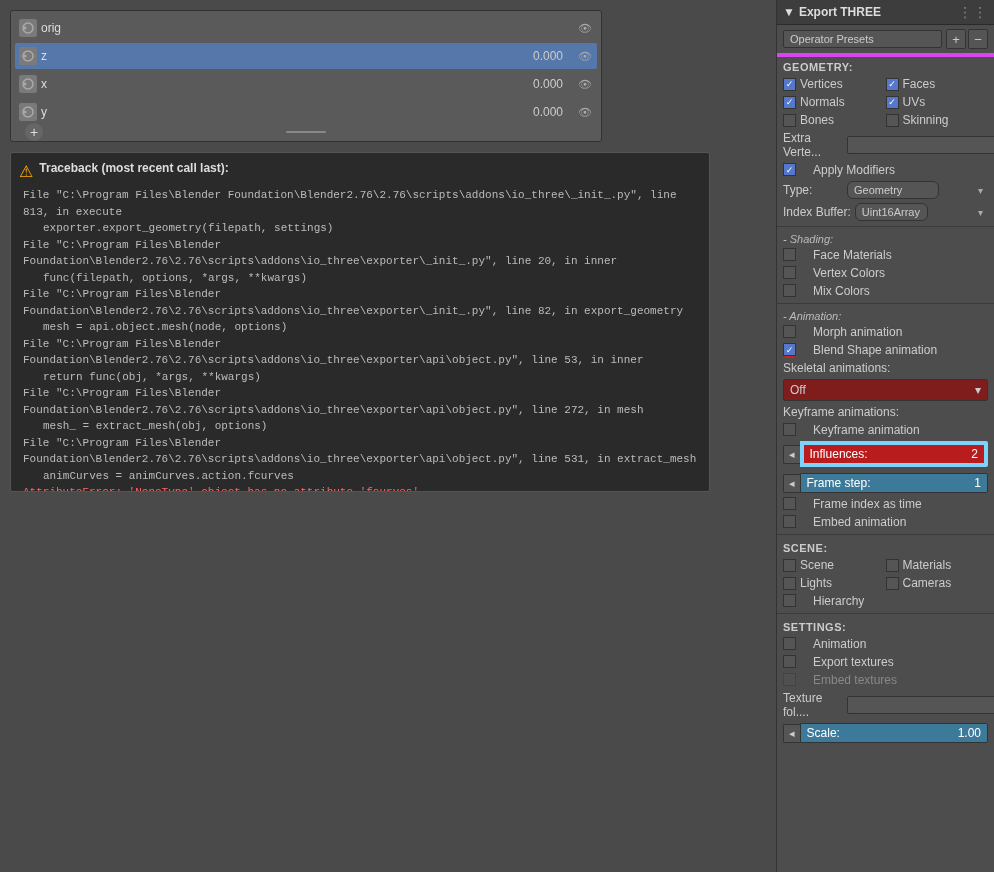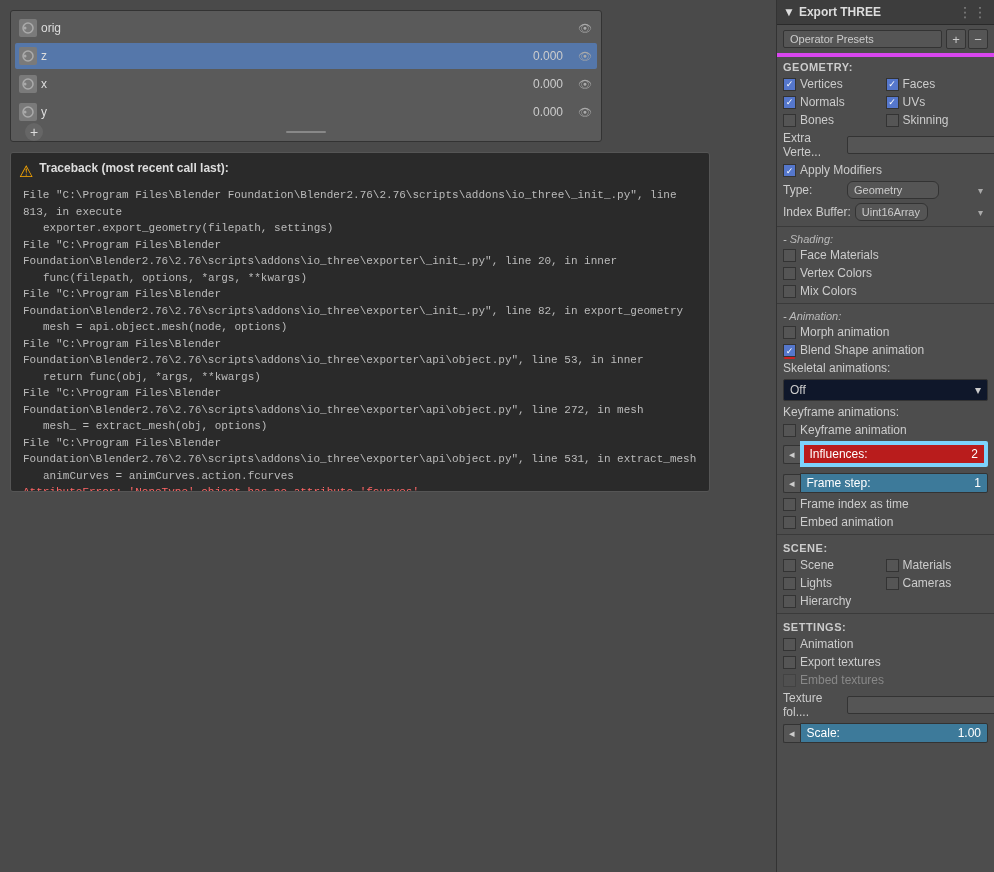--- a/index.html
+++ b/index.html
@@ -200,23 +200,23 @@
     .section-label {
       padding: 4px 6px 2px 6px;
       font-size: 11px;
       font-weight: bold;
       color: #ccc;
       letter-spacing: 0.5px;
     }
 
     .checkbox-row {
       display: flex;
-      align-items: flex-end;
-      padding: 2px 6px;
-      gap: 4px;
+      align-items: flex-start;
+      padding: 2px 6px;
+      gap: 17px;
     }
     .checkbox-row label {
       font-size: 12px;
       color: #ccc;
       cursor: pointer;
     }
     .cb {
       width: 13px;
       height: 13px;
       background: #555;
@@ -307,21 +307,21 @@
 
     .sub-section-label {
       padding: 3px 6px 1px 6px;
       font-size: 11px;
       color: #bbb;
       font-style: italic;
     }
 
     .skeletal-dropdown {
       margin: 2px 6px;
-      background: #0f172a;
+      background: #7f1d1d;
       border: 1px solid #333;
       color: #ccc;
       padding: 3px 6px;
       font-size: 12px;
       border-radius: 2px;
       display: flex;
       align-items: flex-start;
       justify-content: space-between;
       cursor: pointer;
     }

